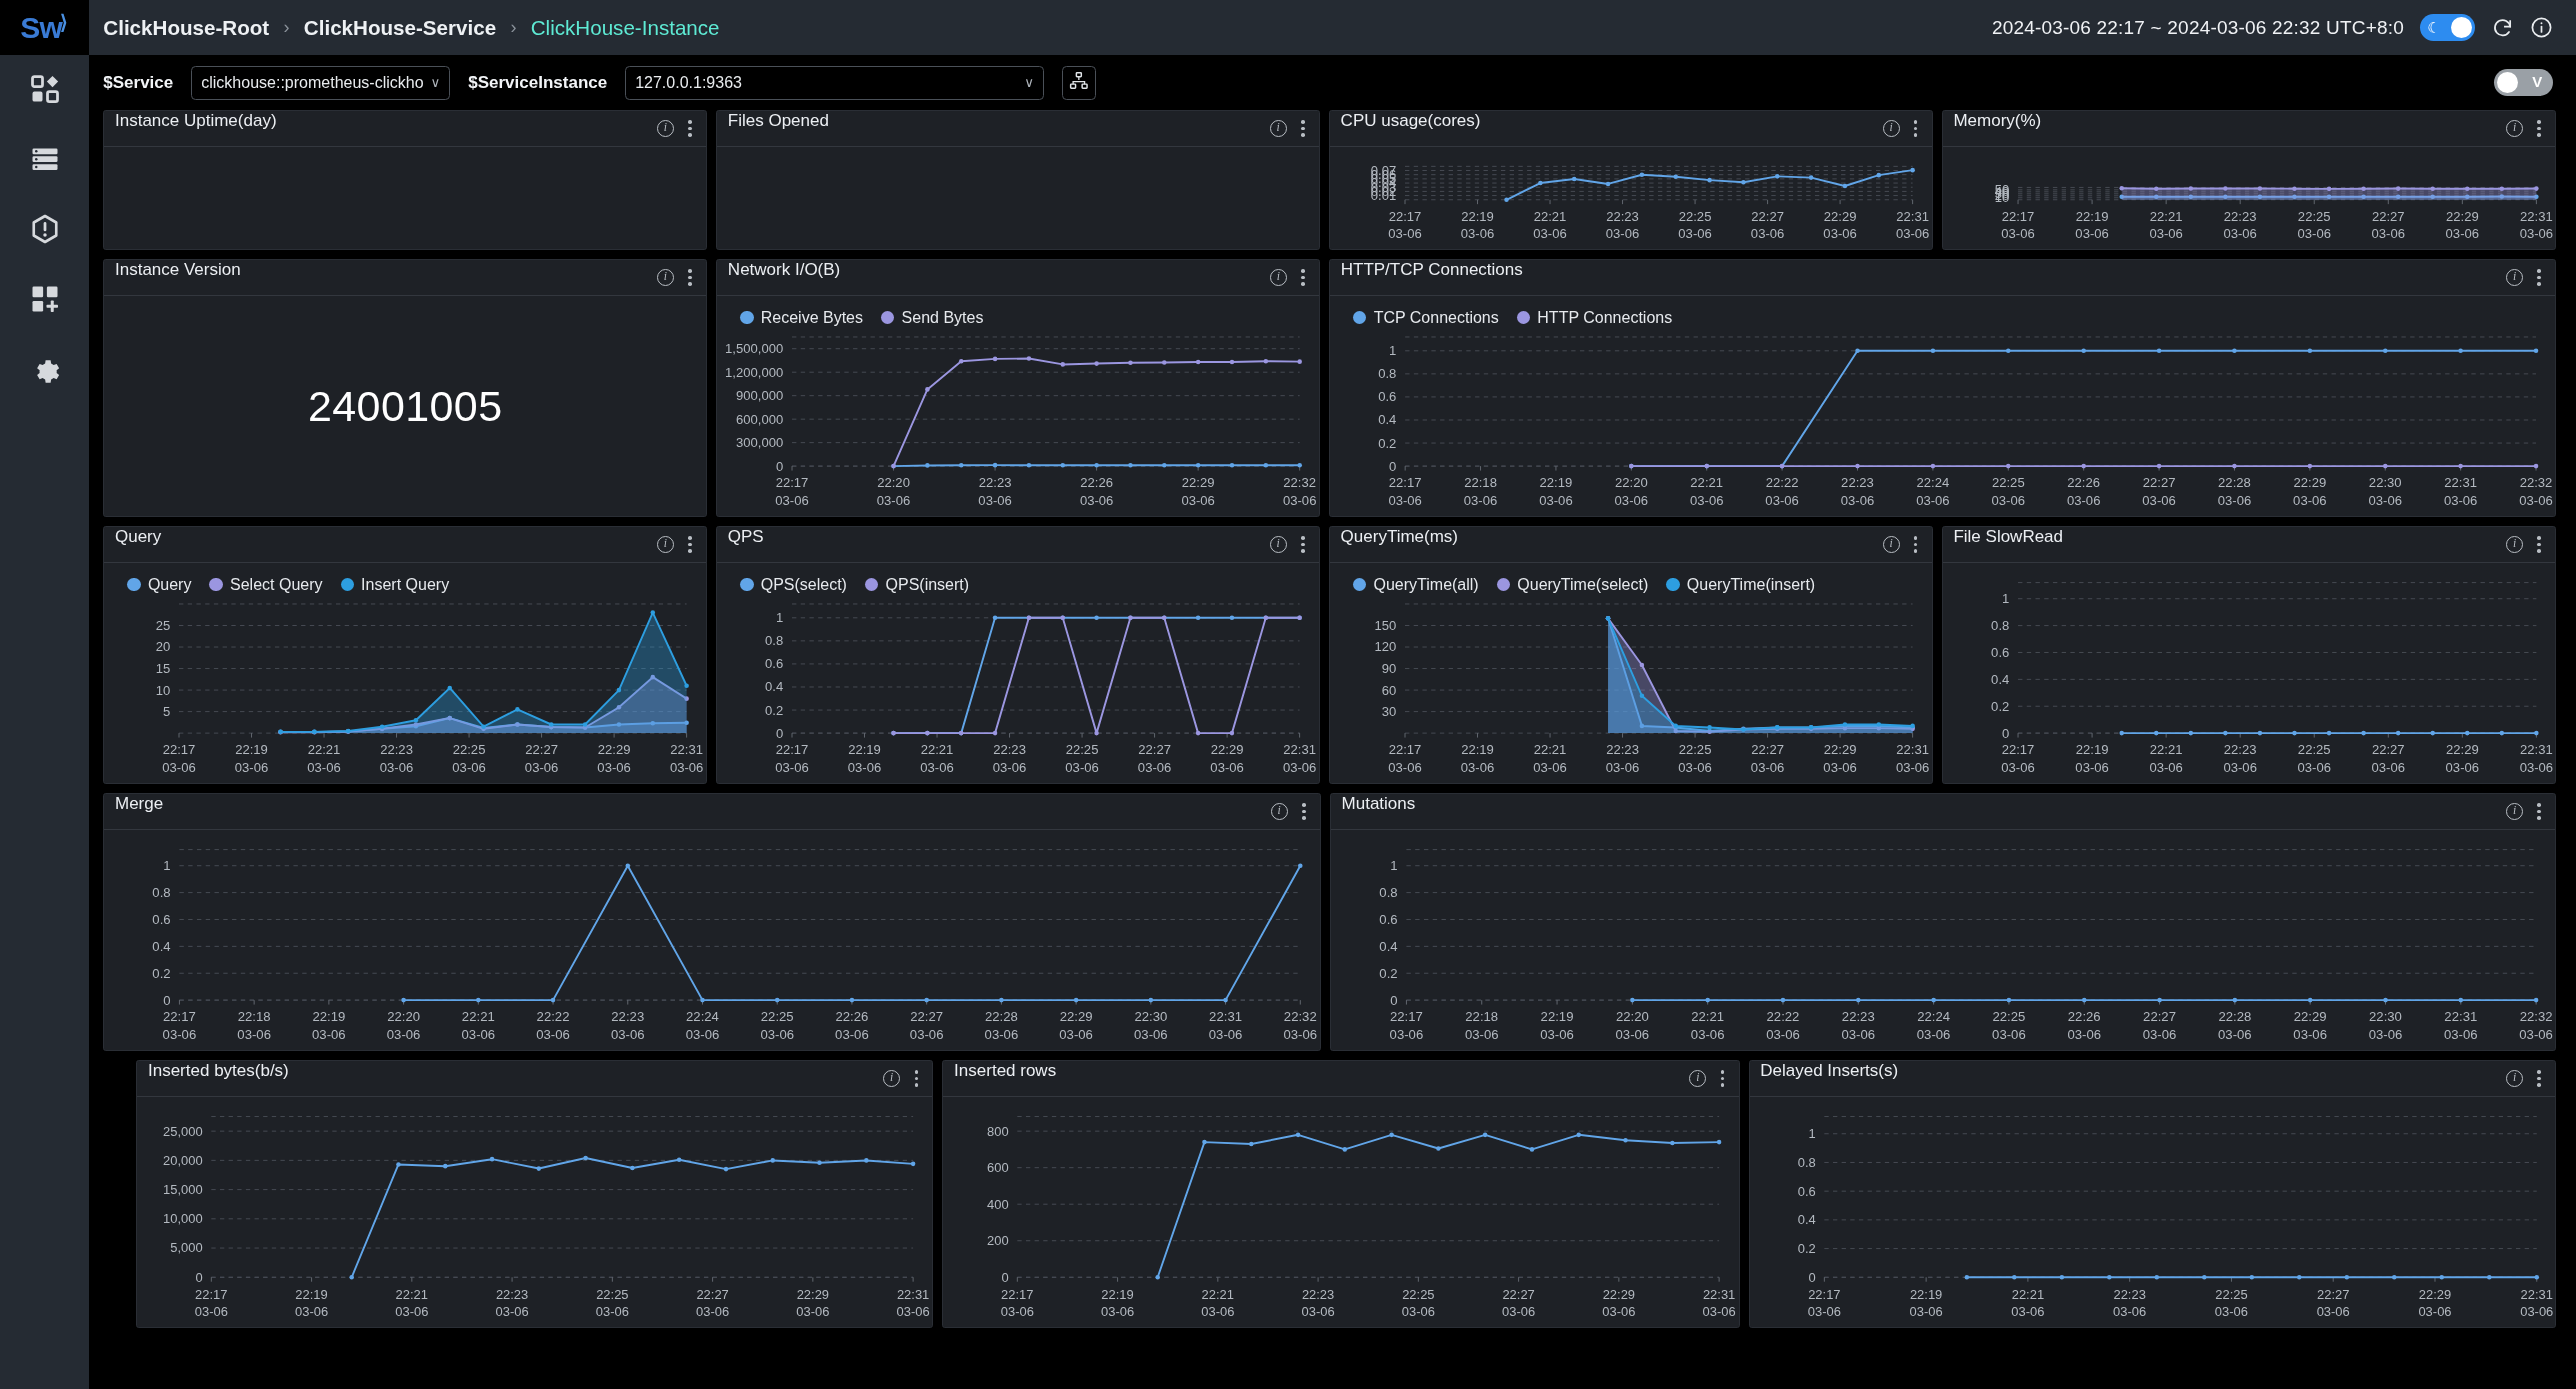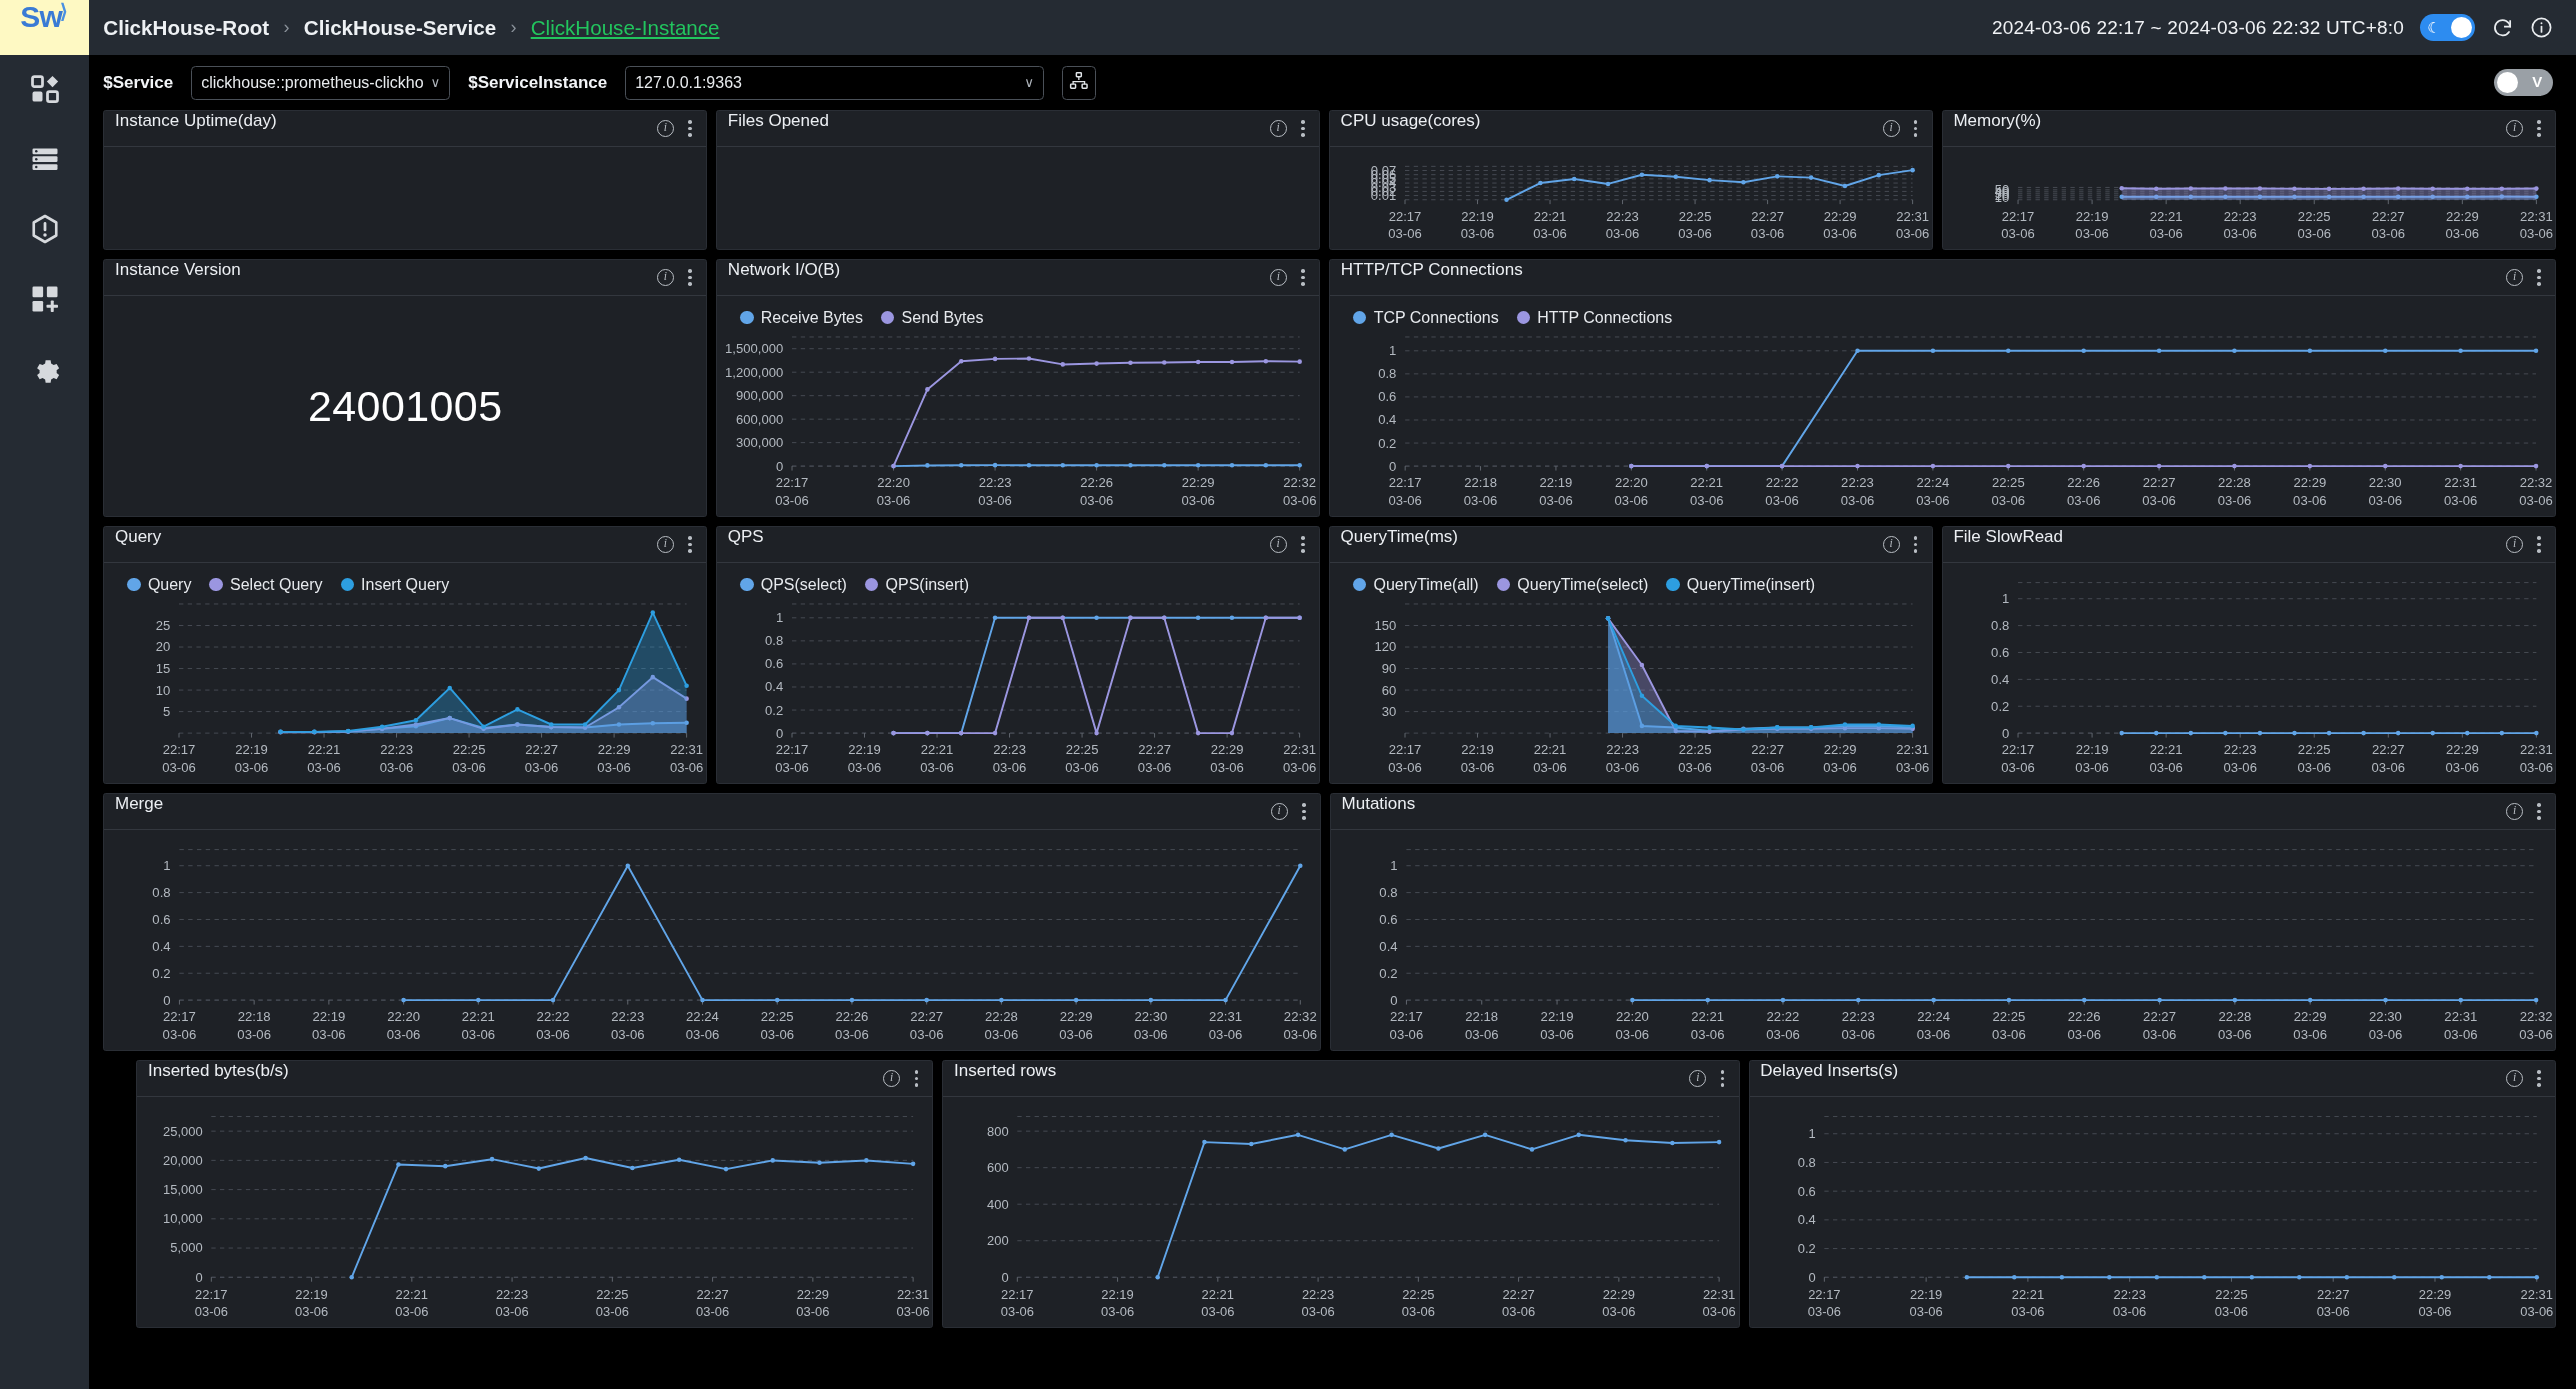--- a/index.html
+++ b/index.html
@@ -11,21 +11,21 @@
     overflow: hidden;
   }
   .app { display: flex; width: 2576px; height: 1390px; }
 
   
   .sidebar {
     width: 89px; flex: 0 0 89px;
     background: #252b33;
     display: flex; flex-direction: column; align-items: center;
   }
-  .logo-box { height: 55px; width: 100%; display: flex; justify-content: center; background:#fef9c3;}
+  .logo-box { height: 55px; width: 100%; display: flex; align-items: center; justify-content: center; background:#000000;}
   .logo-sw { font-size: 30px; font-weight: 700; color: #3a7bd5; letter-spacing: -0.9px; position: relative; }
   .logo-sw .tail { color:#4a90e2; font-size:19.7px; position:relative; top:-9px; left:-1.8px;}
   .side-item {
     width: 100%; height: 70px;
     display: flex; align-items: center; justify-content: center;
     cursor: pointer;
   }
   .side-item svg { width: 30px; height: 30px; fill: #d6d9dd; }
 
   
@@ -33,21 +33,21 @@
 
   
   .topbar {
     height: 55px; background: #252b33;
     display: flex; align-items: center; padding: 0 23px 0 14.3px;
     flex: 0 0 55px;
   }
   .crumbs { display: flex; align-items: center; gap: 14.3px; font-size: 20.6px; }
   .crumb { color: #eef1f4; }
   .crumb.bold { font-weight: 700; }
-  .crumb.dim { color: #22c55e; font-weight: 400; text-decoration: underline; }
+  .crumb.dim { color: #5eead4; font-weight: 400; }
   .crumb-sep { color: #8b929b; font-size: 18px; }
   .topbar-right { margin-left: auto; display: flex; align-items: center; gap: 16px; }
   .time-range { font-size: 19px; color: #f0f2f5; letter-spacing: 0.2px; white-space: nowrap; }
   .theme-toggle {
     width: 55px; height: 27px; border-radius: 13.4px; background: #2d8cf0;
     position: relative; cursor: pointer; display:flex; align-items:center;
   }
   .theme-toggle .moon { position:absolute; left:7.2px; color:#fff; font-size:15px; line-height:1;}
   .theme-toggle .knob { position: absolute; right: 2.7px; width: 21.5px; height: 21.5px; border-radius: 50%; background: #fff; }
   .ic-btn { width: 23px; height: 23px; cursor: pointer; }

